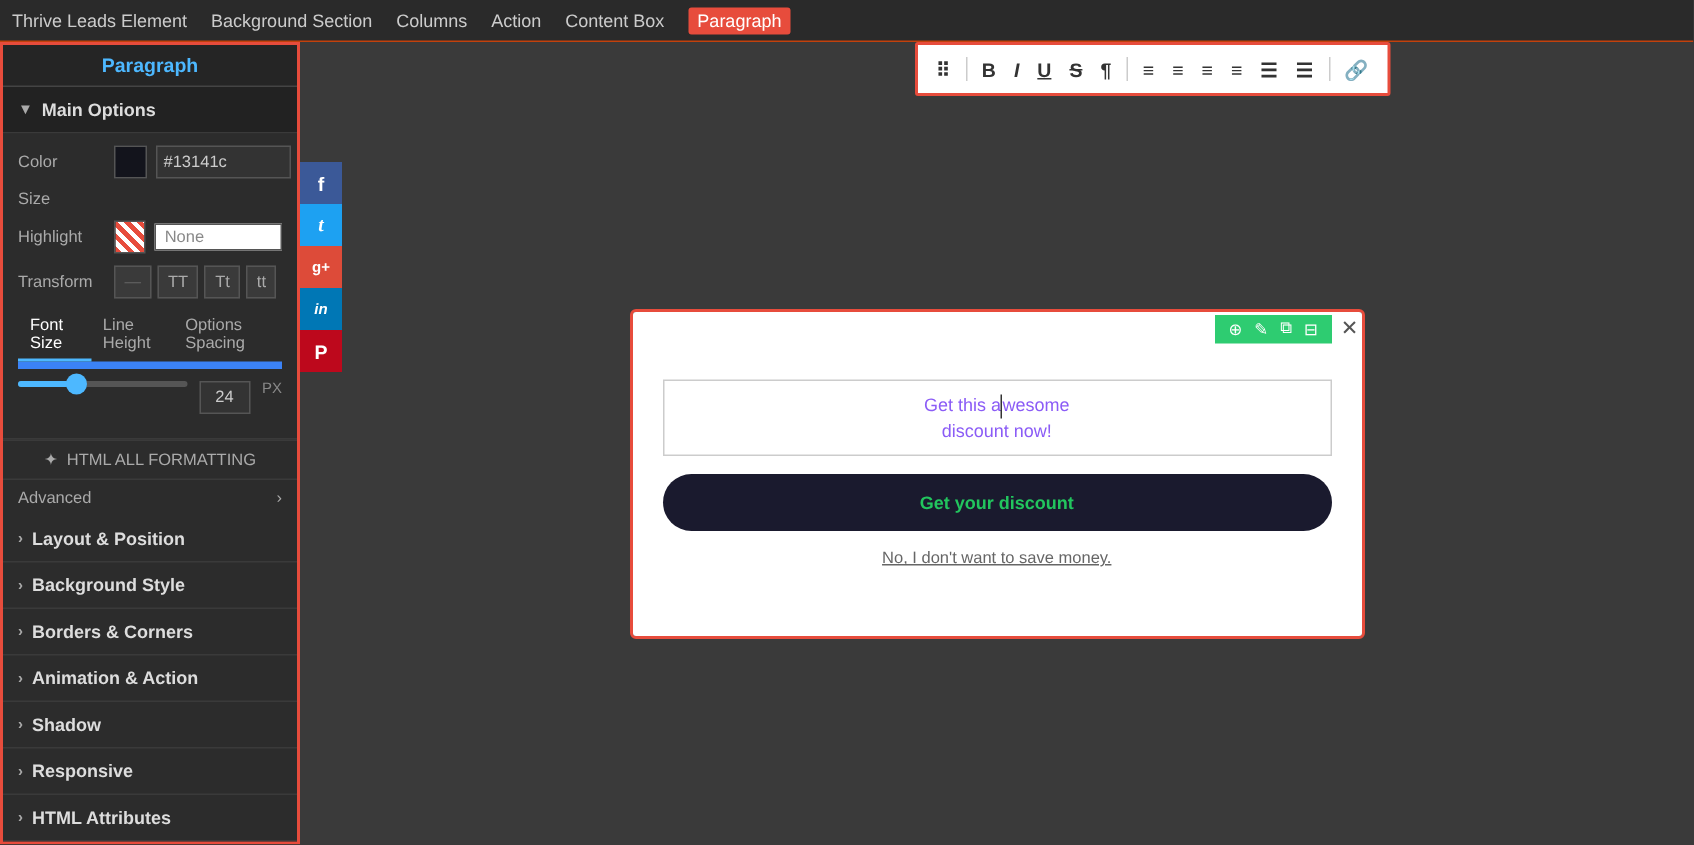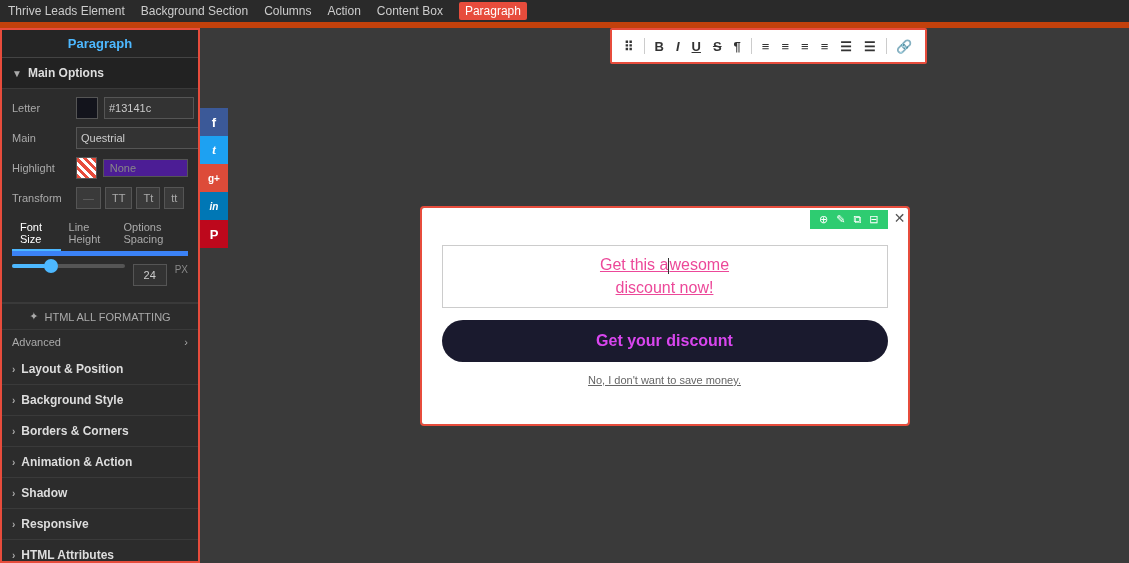--- a/index.html
+++ b/index.html
@@ -14,21 +14,21 @@
     }
 
     
     .top-nav {
       background: #2a2a2a;
       display: flex;
       align-items: center;
       height: 28px;
       padding: 0 8px;
       gap: 16px;
-      border-bottom: 6px solid #c2410c;
+      border-bottom: 1px solid #c2410c;
       flex-shrink: 0;
     }
     .top-nav-item {
       color: #ccc;
       font-size: 12px;
       cursor: pointer;
       white-space: nowrap;
     }
     .top-nav-item.active {
       color: #fff;
@@ -168,21 +168,21 @@
     }
     .highlight-swatch {
       width: 22px;
       height: 22px;
       background: repeating-linear-gradient(45deg, #e74c3c, #e74c3c 3px, #fff 3px, #fff 6px);
       border: 1px solid #555;
     }
     .highlight-text {
       color: #888;
       font-size: 11px;
-      background: #4c1d95;
+      background: #ffffff;
       border: 1px solid #555;
       padding: 2px 6px;
       width: 90px;
     }
 
     
     .transform-group {
       display: flex;
       align-items: center;
       gap: 4px;
@@ -407,43 +407,42 @@
       background: #fff;
     }
     .card-title-box {
       border: 1px solid #ccc;
       padding: 8px 12px;
       text-align: center;
       width: 100%;
       position: relative;
     }
     .card-title-text {
-      font-size: 16px;
-      color: #ec4899;
+      font-size: 12px;
+      color: #8b5cf6;
       font-weight: 400;
       line-height: 1.4;
-      text-decoration: underline;
     }
     .cursor-line {
       display: inline-block;
       width: 1px;
       height: 16px;
       background: #333;
       vertical-align: middle;
       animation: blink 1s step-end infinite;
     }
     @keyframes blink { 50% { opacity: 0; } }
 
     .cta-button {
       background: #1a1a2e;
-      color: #d946ef;
+      color: #22c55e;
       border: none;
       border-radius: 30px;
       padding: 12px 24px;
-      font-size: 16px;
+      font-size: 12px;
       font-weight: bold;
       cursor: pointer;
       width: 100%;
     }
     .decline-link {
       color: #666;
       font-size: 11px;
       text-decoration: underline;
       cursor: pointer;
     }
@@ -512,28 +511,27 @@
   <div class="sidebar">
     <div class="sidebar-tab-header">Paragraph</div>
 
     <div class="section-header expanded">
       <span class="arrow">▼</span>
       <span>Main Options</span>
     </div>
     <div class="main-options-content">
 
       <div class="form-row">
-        <span class="form-label">Letter</span>
+        <span class="form-label">Color</span>
         <div class="color-swatch"></div>
         <input class="color-input" type="text" value="#13141c" style="">
       </div>
 
       <div class="form-row">
-        <span class="form-label">Main</span>
-        <input class="font-input" type="text" value="Questrial" style="">
+        <span class="form-label">Size</span>
 
       </div>
 
       <div class="form-row">
         <span class="form-label">Highlight</span>
         <div class="highlight-swatch"></div>
         <span class="highlight-text">None</span>
       </div>
 
       <div class="form-row">

